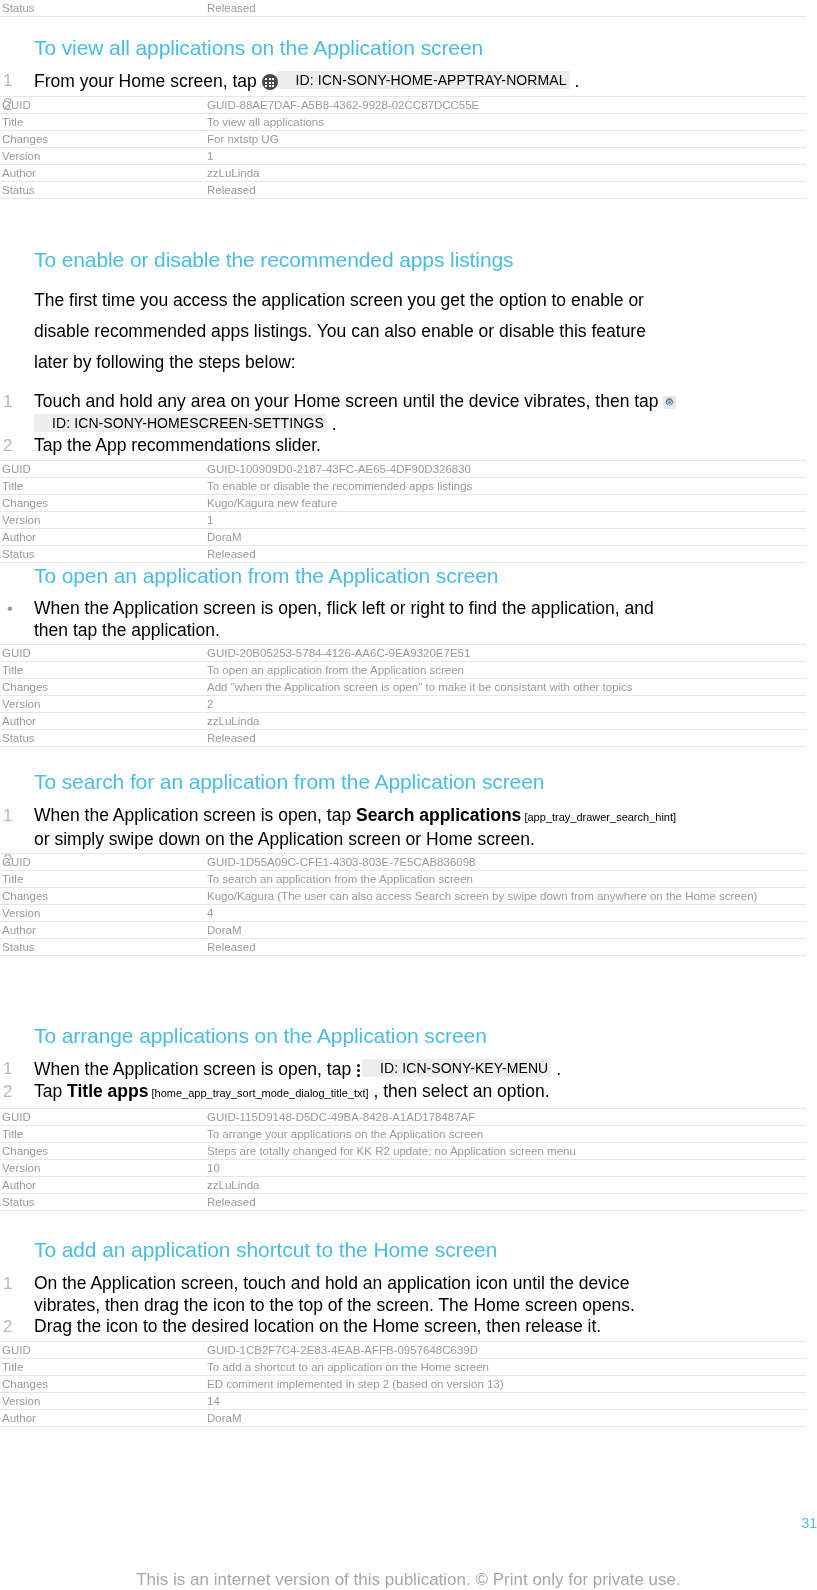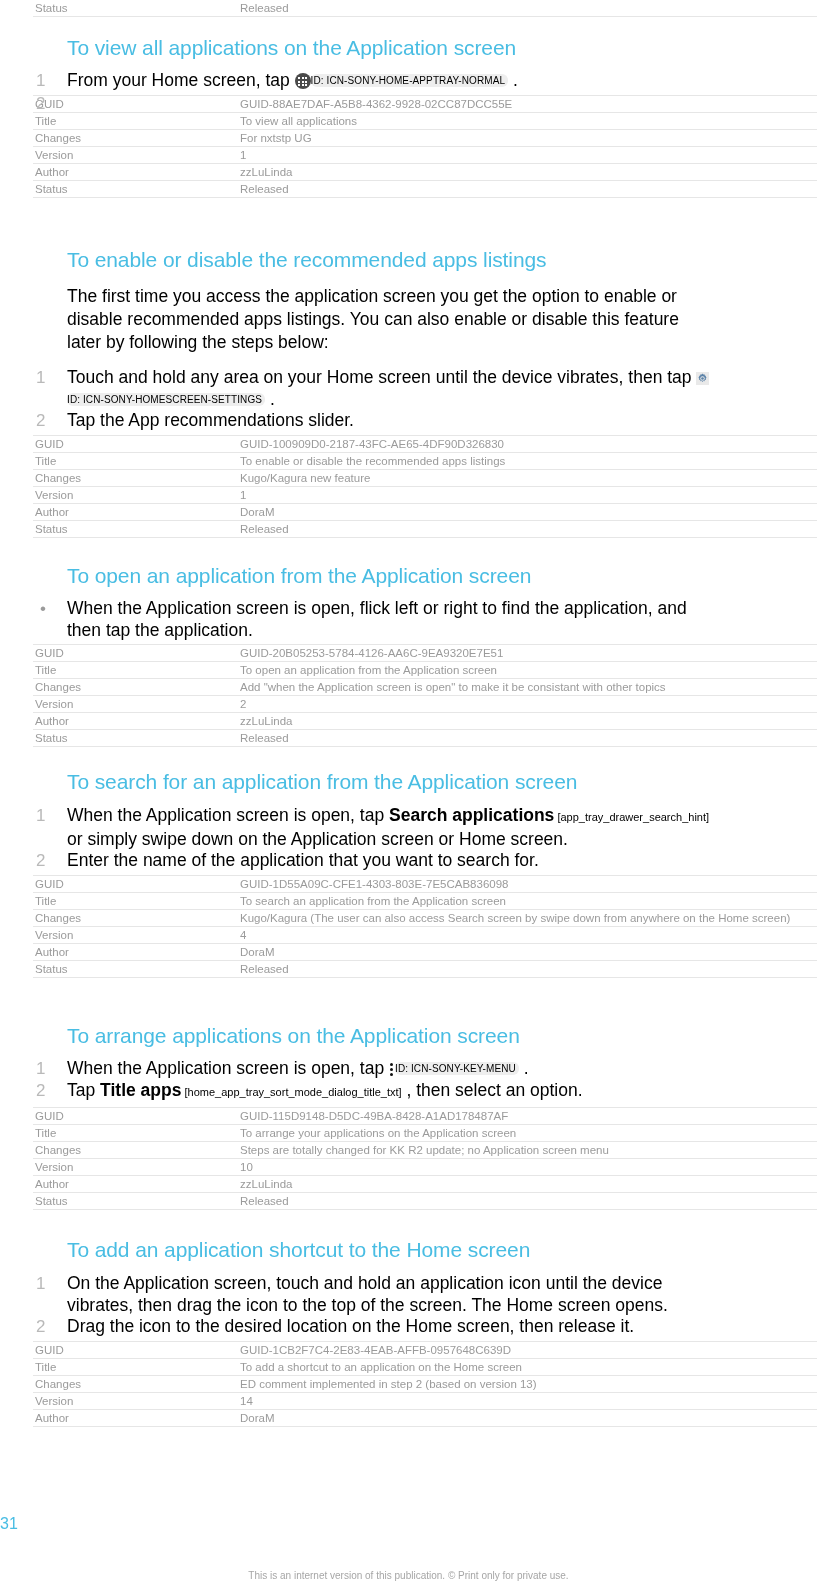--- a/index.html
+++ b/index.html
@@ -51,21 +51,21 @@
     font-weight: 400;
     line-height: 24px;
     margin: 0;
     padding: 0 0 0 34px;
     letter-spacing: -0.1px;
   }
 
   
   .para {
     font-size: 17.5px;
-    line-height: 23px;
+    line-height: 31px;
     color: #000;
     padding: 0 10px 0 34px;
     margin: 0;
   }
 
   
   .steps { margin: 0; padding: 0; list-style: none; }
   .step {
     position: relative;
     font-size: 17.5px;
@@ -88,27 +88,26 @@
     position: absolute;
     left: 7px;
     top: 0px;
     color: #9b9b9b;
     font-size: 17px;
   }
 
   
   .uitoken {
     background: #eeeeee;
-    font-size: 10px;
+    font-size: 14px;
     letter-spacing: 0.1px;
-    padding: 1px 3px 1px 0;
+    padding: 1px 3px 1px 18px;
     white-space: nowrap;
     vertical-align: 2px;
     color: #000;
-    border-radius: 6px;
   }
   .bold-ui { font-weight: bold; }
   .annot {
     font-size: 11px;
     color: #000;
     letter-spacing: 0;
   }
 
   
   .icn {
@@ -148,34 +147,34 @@
     width: 3.4px; height: 3.4px;
     background: #111;
     border-radius: 50%;
   }
 
   
   .pagenum {
     position: absolute;
     left: 0; right: 0;
     top: 1515px;
-    text-align: left;
+    text-align: right;
     color: #49bde3;
-    font-size: 16px;
+    font-size: 14px;
   }
   .disclaimer {
     position: absolute;
     left: 0; right: 0;
     top: 1570px;
     text-align: center;
     color: #a6a6a6;
-    font-size: 10px;
-  }
-
-  .blk { position: absolute; left: 0; width: 685px; margin-left: 33px; }
+    font-size: 17px;
+  }
+
+  .blk { position: absolute; left: 0; width: 685px; }
 </style>
 </head>
 <body>
 
 <div class="page">
 
   <div class="blk" style="top:0px;">
     <table class="meta-table no-top">
       <tbody>
         <tr>
@@ -316,21 +315,20 @@
 
   <div class="blk" style="top:770px;">
     <div class="sec-head">To search for an application from the Application screen</div>
     <ul class="steps" style="margin-top:11px;">
       <li class="step">
         <span class="num">1</span>
         <span>When the Application screen is open, tap </span><span class="bold-ui">Search applications</span><span class="annot"> [app_tray_drawer_search_hint]</span><span> or simply swipe down on the Application screen or Home screen.</span>
       </li>
       <li class="step">
         <span class="num">2</span>
-        <span>Enter the name of the application that you want to search for.</span>
       </li>
     </ul>
     <table class="meta-table" style="margin-top:3px;">
       <tbody>
         <tr>
             <td class="k">GUID</td>
             <td class="v">GUID-1D55A09C-CFE1-4303-803E-7E5CAB836098</td>
           </tr>
         <tr>
             <td class="k">Title</td>

